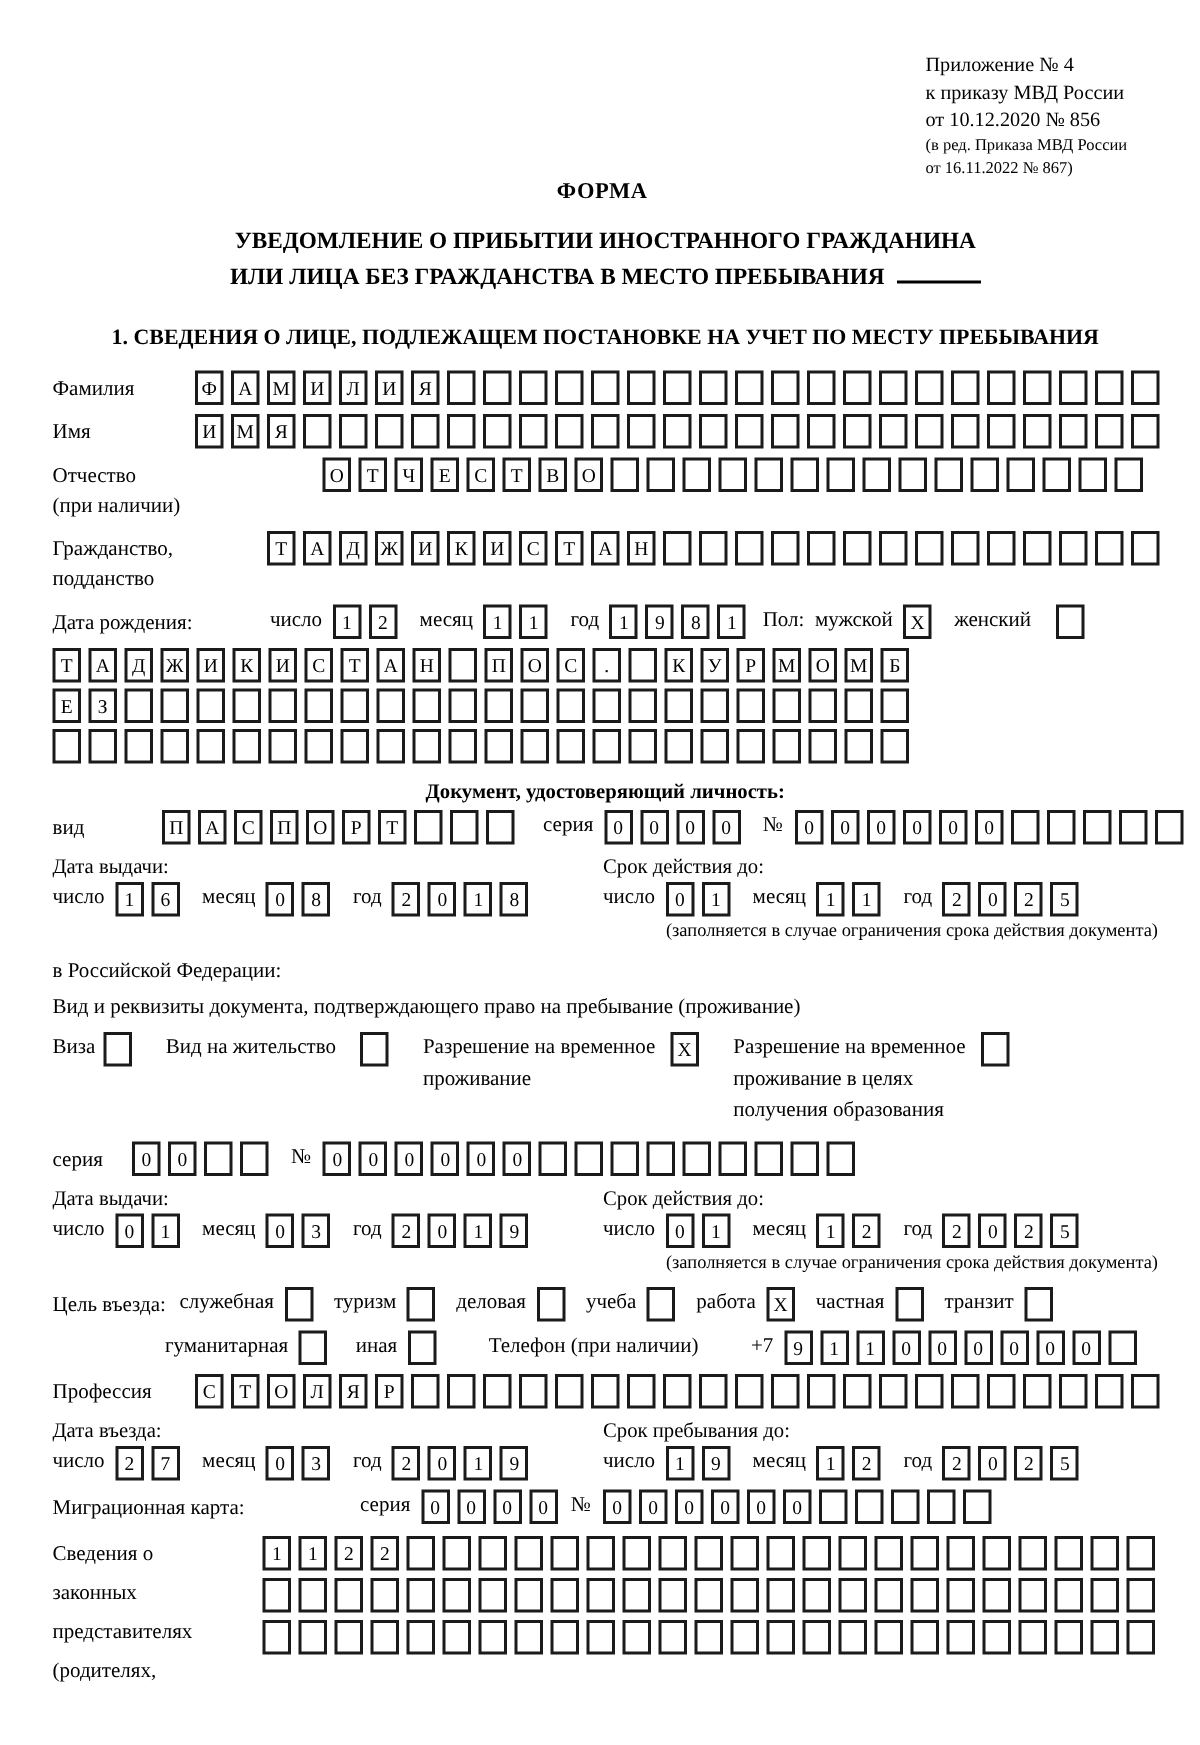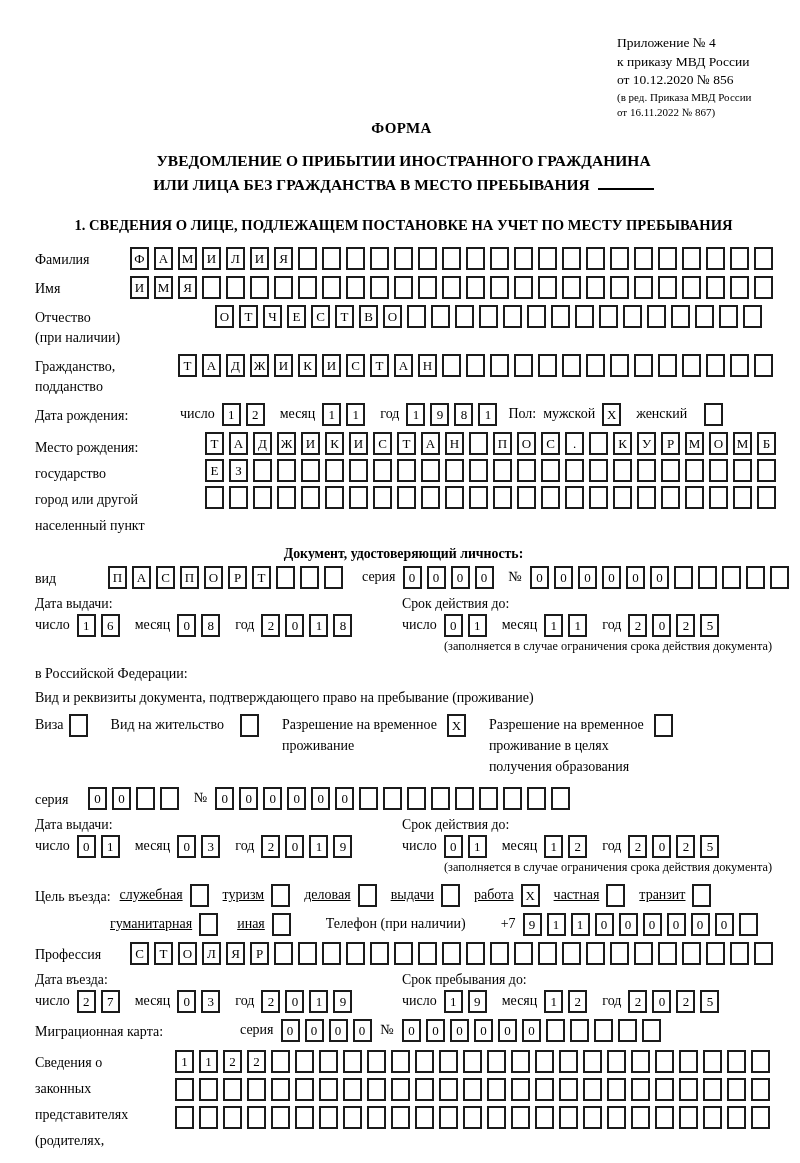--- a/index.html
+++ b/index.html
@@ -52,21 +52,21 @@
   .intro { margin-top:8px; line-height:1.7; }
 
   .opts { display:flex; align-items:flex-start; margin-top:4px; }
   .opt { display:flex; align-items:flex-start; }
   .opt .olab { padding-top:3px; }
   .opt .boxrow { margin-left:8px; }
   .opt-lines { line-height:1.5; }
   .mt2 { margin-left:18px; }
 
   .popt { display:flex; align-items:flex-start; margin-left:9px; }
-  .popt .olab { padding-top:3px; margin-right:7px;text-decoration:underline; }
+  .popt .olab { padding-top:3px; margin-right:7px; }
 
   .repr { display:flex; margin-top:8px; }
   .repr-label { width:140px; flex:none; line-height:26px; }
   .repr-rows .boxrow { display:flex; margin-bottom:5px; }
 </style>
 </head>
 <body>
 
 <div class="page">
 
@@ -243,26 +243,20 @@
     <span class="boxrow">
         <span class="cell">X</span>
       </span>
     <span class="dlab">женский</span>
     <span class="boxrow" style="margin-left:10px">
         <span class="cell"></span>
       </span>
   </div>
 
   <div class="frow">
-    <span class="flabel w170" style="line-height:26px">
-      <span style="display:block">Место рождения:</span>
-      <span style="display:block">государство</span>
-      <span style="display:block">город или другой</span>
-      <span style="display:block">населенный пункт</span>
-    </span>
     <span class="bp-rows">
       <span class="boxrow">
           <span class="cell">Т</span>
           <span class="cell">А</span>
           <span class="cell">Д</span>
           <span class="cell">Ж</span>
           <span class="cell">И</span>
           <span class="cell">К</span>
           <span class="cell">И</span>
           <span class="cell">С</span>
@@ -554,21 +548,21 @@
           <span class="cell"></span>
         </span>
       </span>
     <span class="popt">
         <span class="olab">деловая</span>
         <span class="boxrow">
           <span class="cell"></span>
         </span>
       </span>
     <span class="popt">
-        <span class="olab">выдачи</span>
+        <span class="olab">учеба</span>
         <span class="boxrow">
           <span class="cell"></span>
         </span>
       </span>
     <span class="popt">
         <span class="olab">работа</span>
         <span class="boxrow">
           <span class="cell">X</span>
         </span>
       </span>

